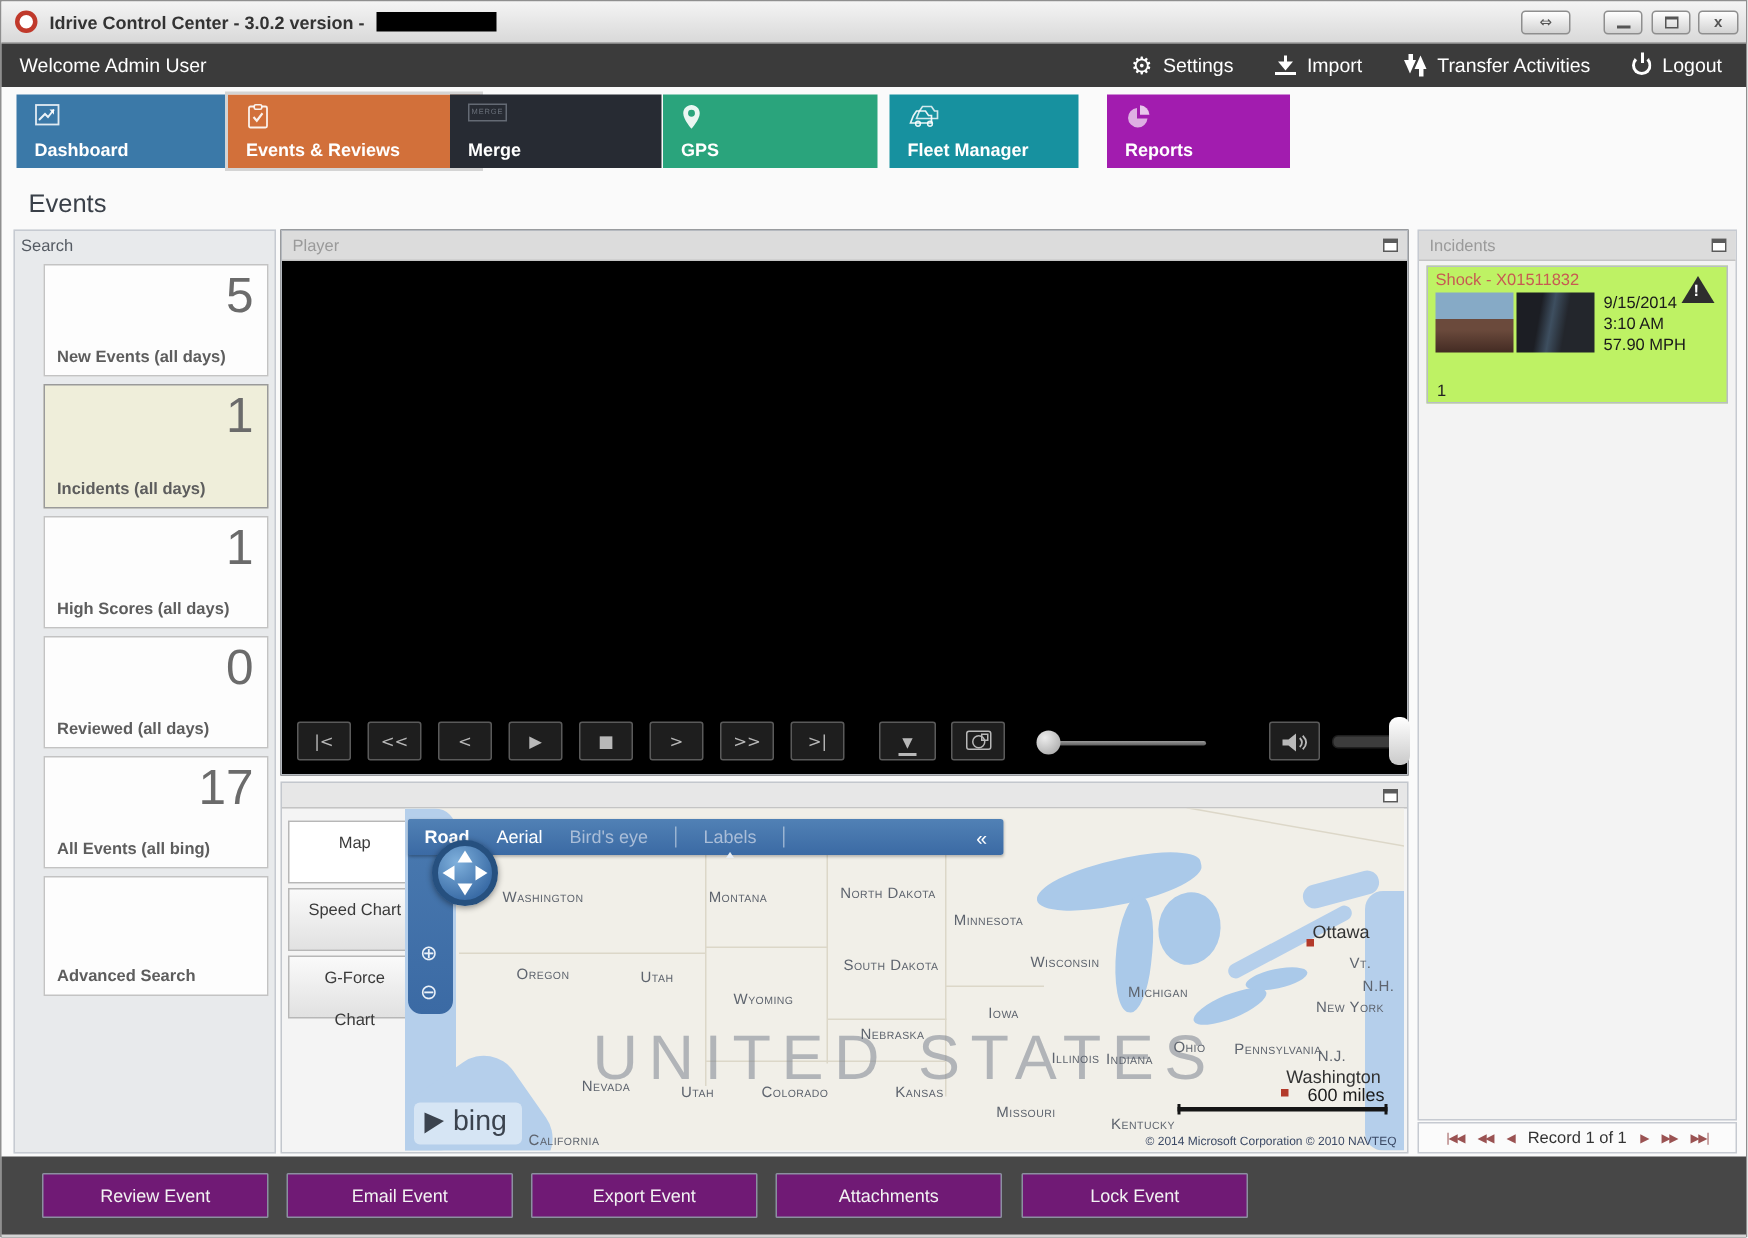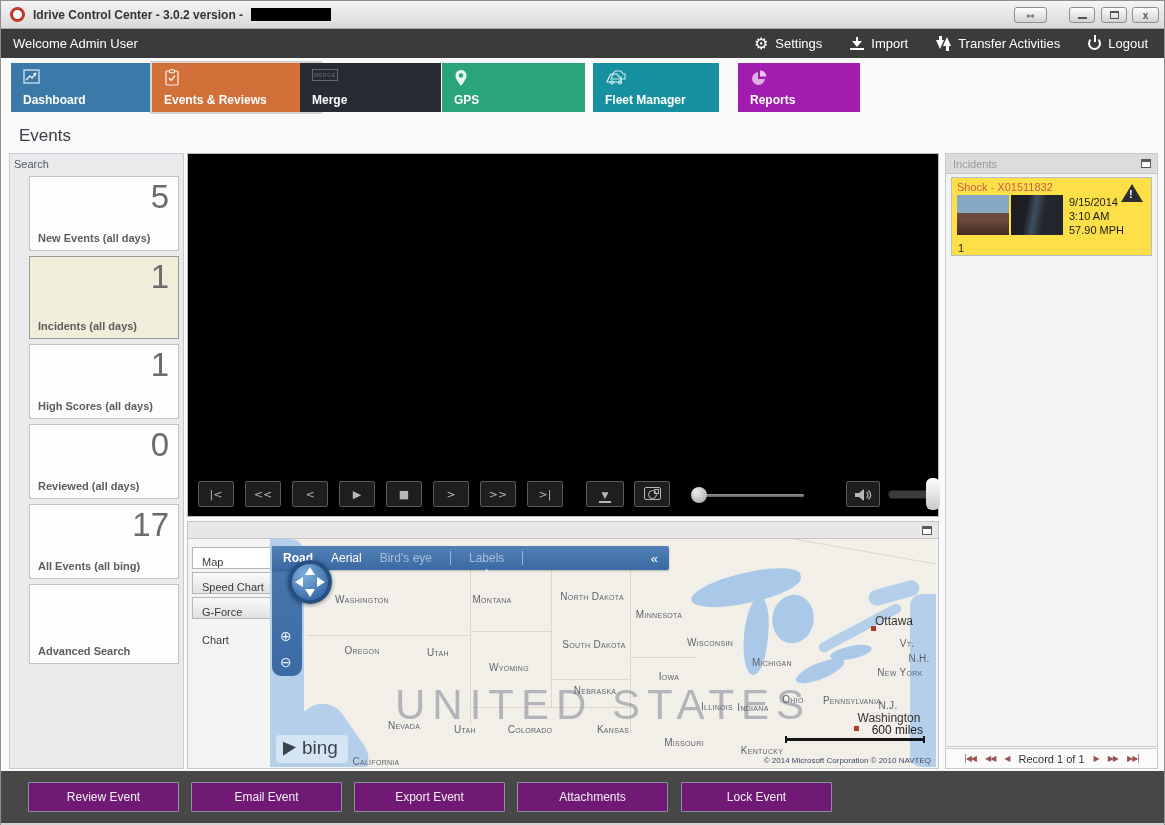--- a/index.html
+++ b/index.html
@@ -96,21 +96,21 @@
   .speaker-glyph { display:inline-block; margin-top:6px; }
   .vol { position:absolute; left:700px; top:-3px; width:52px; height:32px; cursor:pointer; }
   .vol .track { position:absolute; left:0; top:12px; width:52px; height:9px; background:#3c3c3c;
     border:1px solid #1f1f1f; border-radius:4px; }
   .vol .thumb { position:absolute; right:0; top:0; width:14px; height:32px; border-radius:6px;
     background:linear-gradient(#ffffff,#cacaca); }
 
   
   .incidents-panel { position:absolute; left:944px; top:152px; width:213px; height:594px;
     background:#f3f3f3; border:1px solid #c6cad1; }
-  .incident-card { position:absolute; top:23px; left:5px; right:5px; height:79px; background:#fde047;
+  .incident-card { position:absolute; top:23px; left:5px; right:5px; height:92px; background:#bef264;
     border:1px solid #b9bdc5; padding:3px 5px; cursor:pointer; }
   .incident-title { font-size:11px; color:#c75b52; }
   .incident-row { display:flex; margin-top:2px; }
   .thumb { width:52px; height:40px; }
   .thumb-road { background:linear-gradient(#86aac6 0 45%, #6b4a3c 45% 62%, #432b23); }
   .thumb-cabin { background:linear-gradient(100deg,#1c1e24 30%, #3e4f60 45%, #23262c 62%); margin-left:2px; }
   .incident-info { margin-left:6px; font-size:11px; color:#1a1a1a; line-height:14px; }
   .warning-icon { position:absolute; top:6px; right:8px; width:0; height:0;
     border-left:11px solid transparent; border-right:11px solid transparent; border-bottom:18px solid #2e2e2e; }
   .warning-icon::after { content:"!"; position:absolute; left:-3px; top:4px; color:#fff; font-size:11px; font-weight:bold; }
@@ -120,22 +120,22 @@
   .record-nav { position:absolute; left:944px; top:747px; width:213px; height:21px; background:#fbfbfb;
     border:1px solid #c6cad1; display:flex; align-items:center; justify-content:center; gap:9px;
     font-size:11px; color:#333; }
   .rn-arrow { font-family:"DejaVu Sans",sans-serif; font-size:8px; letter-spacing:-1px; color:#9a5252; cursor:pointer; }
 
   
   .map-panel { position:absolute; left:186px; top:520px; width:752px; height:248px;
     background:#f4f4f4; border:1px solid #c3c7cd; }
   .map-panel .panel-head { height:17px; background:#e7e7e7; }
   .map-tabs { position:absolute; left:4px; top:25px; width:80px; }
-  .map-tab { height:22px; line-height:28px; padding-left:9px; font-size:11px; color:#3a3a3a;
-    background:linear-gradient(#fafafa,#e1e1e1); border:1px solid #b7b7b7; margin-bottom:3px; cursor:pointer; }
+  .map-tab { height:42px; line-height:28px; padding-left:9px; font-size:11px; color:#3a3a3a;
+    background:linear-gradient(#fafafa,#e1e1e1); border:1px solid #b7b7b7; margin-bottom:3px; cursor:pointer;text-align:center; }
   .map-tab.selected { background:#fff; }
   .map-canvas { position:absolute; left:82px; top:17px; width:666px; height:228px;
     background:#f1efe8; overflow:hidden; }
 
   .water { position:absolute; background:#b5cfeb; }
   .w-west { left:0; top:0; width:34px; height:228px; border-radius:0 14px 10px 0; }
   .w-west2 { left:-26px; bottom:-40px; width:120px; height:86px; transform:rotate(-35deg); border-radius:24px; }
   .w-east { right:0; top:55px; width:26px; height:173px; border-radius:12px 0 0 12px; }
   .w-ne { right:16px; top:46px; width:52px; height:16px; border-radius:8px; transform:rotate(-15deg); }
   .w-stlawrence { right:30px; top:84px; width:92px; height:10px; border-radius:5px; transform:rotate(-28deg); }
@@ -327,20 +327,24 @@
         <span class="count">17</span>
         <span class="clabel">All Events (all bing)</span>
       </div>
       <div class="card" style="height:80px;">
         <span class="clabel">Advanced Search</span>
       </div>
     </div>
   </div>
 
   <div class="player-panel">
+    <div class="panel-head">
+      <span>Player</span>
+      <span class="maxi"></span>
+    </div>
     <div style="position:absolute; top:20px; left:0; right:0; bottom:0; background:#000;"></div>
     <div class="controls">
       <button class="tbtn" style="left:10px;">|&lt;</button>
       <button class="tbtn" style="left:57px;">&lt;&lt;</button>
       <button class="tbtn" style="left:104px;">&lt;</button>
       <button class="tbtn" style="left:151px;">▶</button>
       <button class="tbtn" style="left:198px;">■</button>
       <button class="tbtn" style="left:245px;">&gt;</button>
       <button class="tbtn" style="left:292px;">&gt;&gt;</button>
       <button class="tbtn" style="left:339px;">&gt;|</button>

